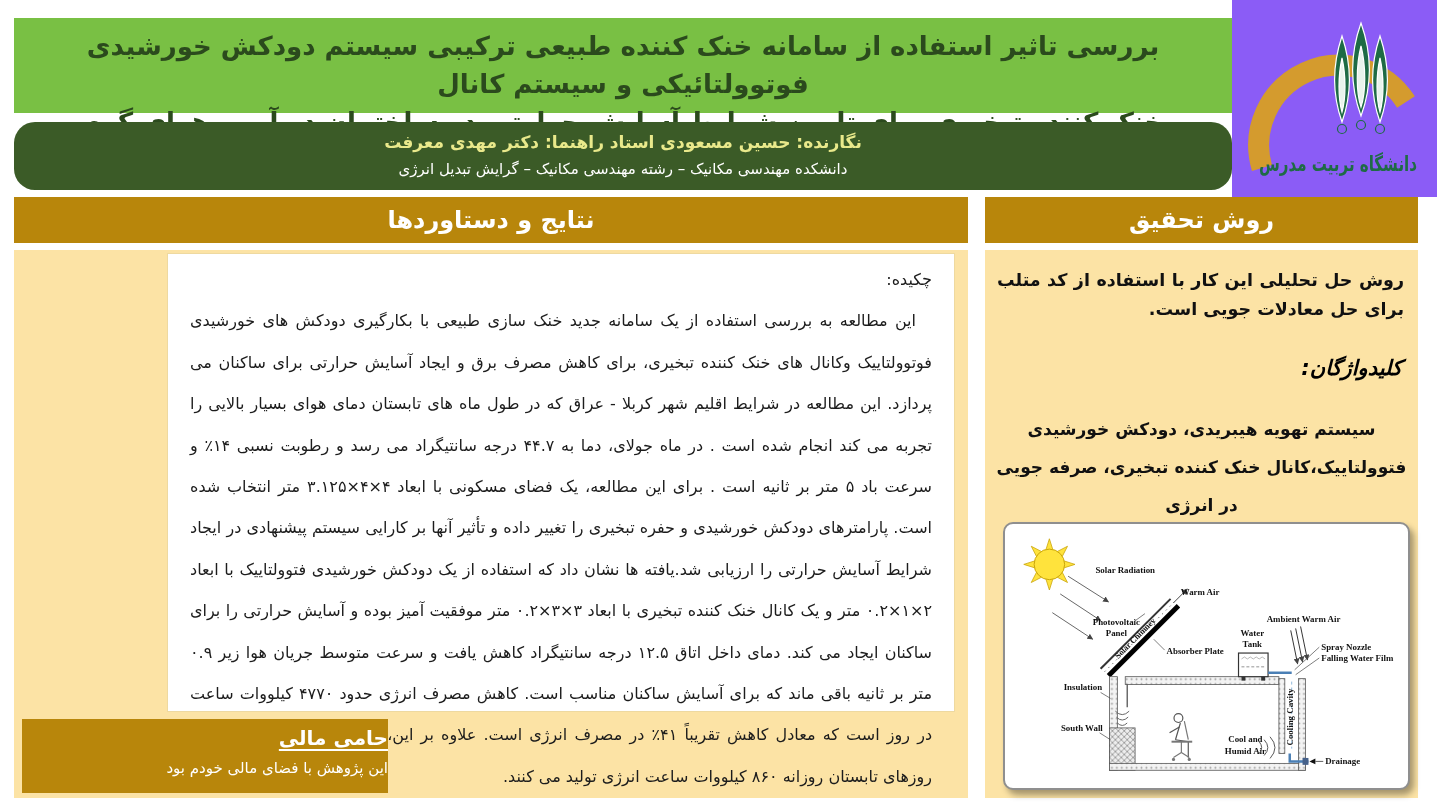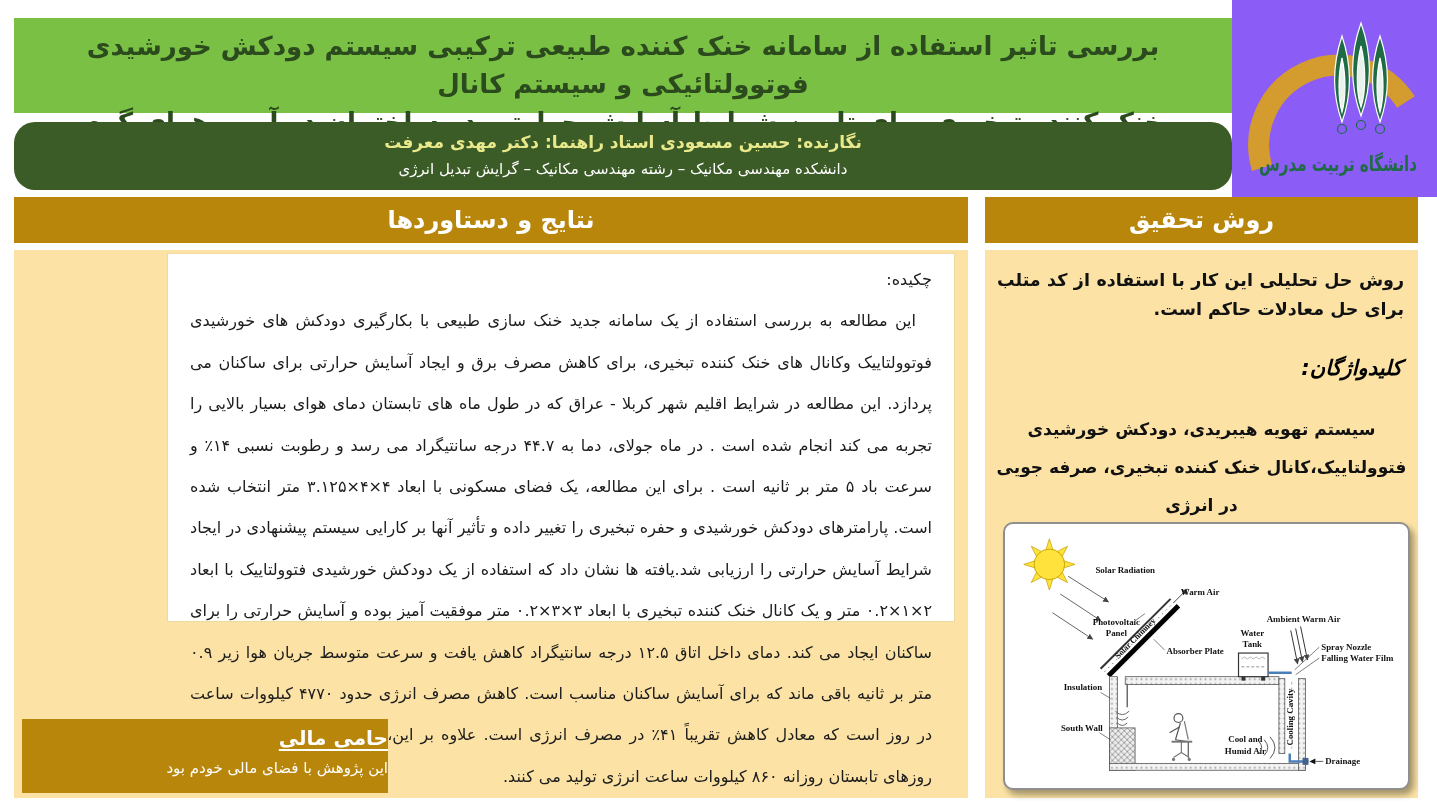--- a/index.html
+++ b/index.html
@@ -21,21 +21,21 @@
   .sec-header { position:absolute; top:197px; height:46px; background:#B8860B; color:#fff;
     font-weight:bold; font-size:24px; line-height:46px; text-align:center; direction:rtl; }
   .sec-left { left:14px; width:954px; }
   .sec-right { left:985px; width:433px; }
 
   
   .panel { position:absolute; top:250px; height:548px; background:#FCE3A5; }
   .panel-left { left:14px; width:954px; }
   .panel-right { left:985px; width:433px; }
 
-  .abstract-box { position:absolute; left:153px; top:3px; width:788px; height:369px;
+  .abstract-box { position:absolute; left:153px; top:3px; width:788px; height:459px;
     background:#ffffff; border:1px solid #eed9a0; direction:rtl; color:#1c1c1c;
     font-size:16px; line-height:41.4px; padding:5px 22px 0 22px; text-align:justify; }
   .abstract-box p { text-indent:16px; text-align:justify; }
 
   .sponsor-box { position:absolute; left:8px; top:469px; width:366px; height:74px;
     background:#B8860B; color:#fff; text-align:right; direction:rtl; }
   .sponsor-head { font-weight:bold; font-size:20px; margin-top:7px; text-decoration:underline; text-underline-offset:4px; }
   .sponsor-text { font-size:15px; margin-top:9px; }
 
   .method-text { position:absolute; top:16px; right:14px; left:12px; direction:rtl;
@@ -97,21 +97,21 @@
       <div>چکیده:</div>
       <p>این مطالعه به بررسی استفاده از یک سامانه جدید خنک سازی طبیعی با بکارگیری دودکش های خورشیدی فوتوولتاییک وکانال های خنک کننده تبخیری، برای کاهش مصرف برق و ایجاد آسایش حرارتی برای ساکنان می پردازد. این مطالعه در شرایط اقلیم شهر کربلا - عراق که در طول ماه های تابستان دمای هوای بسیار بالایی را تجربه می کند انجام شده است . در ماه جولای، دما به ۴۴.۷ درجه سانتیگراد می رسد و رطوبت نسبی ۱۴٪ و سرعت باد ۵ متر بر ثانیه است . برای این مطالعه، یک فضای مسکونی با ابعاد ۴×۴×۳.۱۲۵ متر انتخاب شده است. پارامترهای دودکش خورشیدی و حفره تبخیری را تغییر داده و تأثیر آنها بر کارایی سیستم پیشنهادی در ایجاد شرایط آسایش حرارتی را ارزیابی شد.یافته ها نشان داد که استفاده از یک دودکش خورشیدی فتوولتاییک با ابعاد ۲×۱×۰.۲ متر و یک کانال خنک کننده تبخیری با ابعاد ۳×۳×۰.۲ متر موفقیت آمیز بوده و آسایش حرارتی را برای ساکنان ایجاد می کند. دمای داخل اتاق ۱۲.۵ درجه سانتیگراد کاهش یافت و سرعت متوسط جریان هوا زیر ۰.۹ متر بر ثانیه باقی ماند که برای آسایش ساکنان مناسب است. کاهش مصرف انرژی حدود ۴۷۷۰ کیلووات ساعت در روز است که معادل کاهش تقریباً ۴۱٪ در مصرف انرژی است. علاوه بر این، پنل های فتوولتاییک در طول روزهای تابستان روزانه ۸۶۰ کیلووات ساعت انرژی تولید می کنند.</p>
     </div>
     <div class="sponsor-box">
       <div class="sponsor-head">حامی مالی</div>
       <div class="sponsor-text">این پژوهش با فضای مالی خودم بود</div>
     </div>
   </div>
 
   <div class="panel panel-right">
-    <div class="method-text">روش حل تحلیلی این کار با استفاده از کد متلب برای حل معادلات حاکم است.</div>
+    <div class="method-text">روش حل تحلیلی این کار با استفاده از کد متلب برای حل معادلات جویی است.</div>
     <div class="kw-label">کلیدواژگان:</div>
     <div class="kw-text">سیستم تهویه هیبریدی، دودکش خورشیدی فتوولتاییک،کانال خنک کننده تبخیری، صرفه جویی در انرژی</div>
 
     <div class="diagram-box">
       <svg width="403" height="264" viewBox="0 0 407 268">
         <defs>
           <pattern id="wallHatch" width="5" height="5" patternUnits="userSpaceOnUse">
             <rect width="5" height="5" fill="#f3f3f3"></rect>
             <circle cx="2.5" cy="2.5" r="1" fill="#9a9a9a"></circle>
           </pattern>

